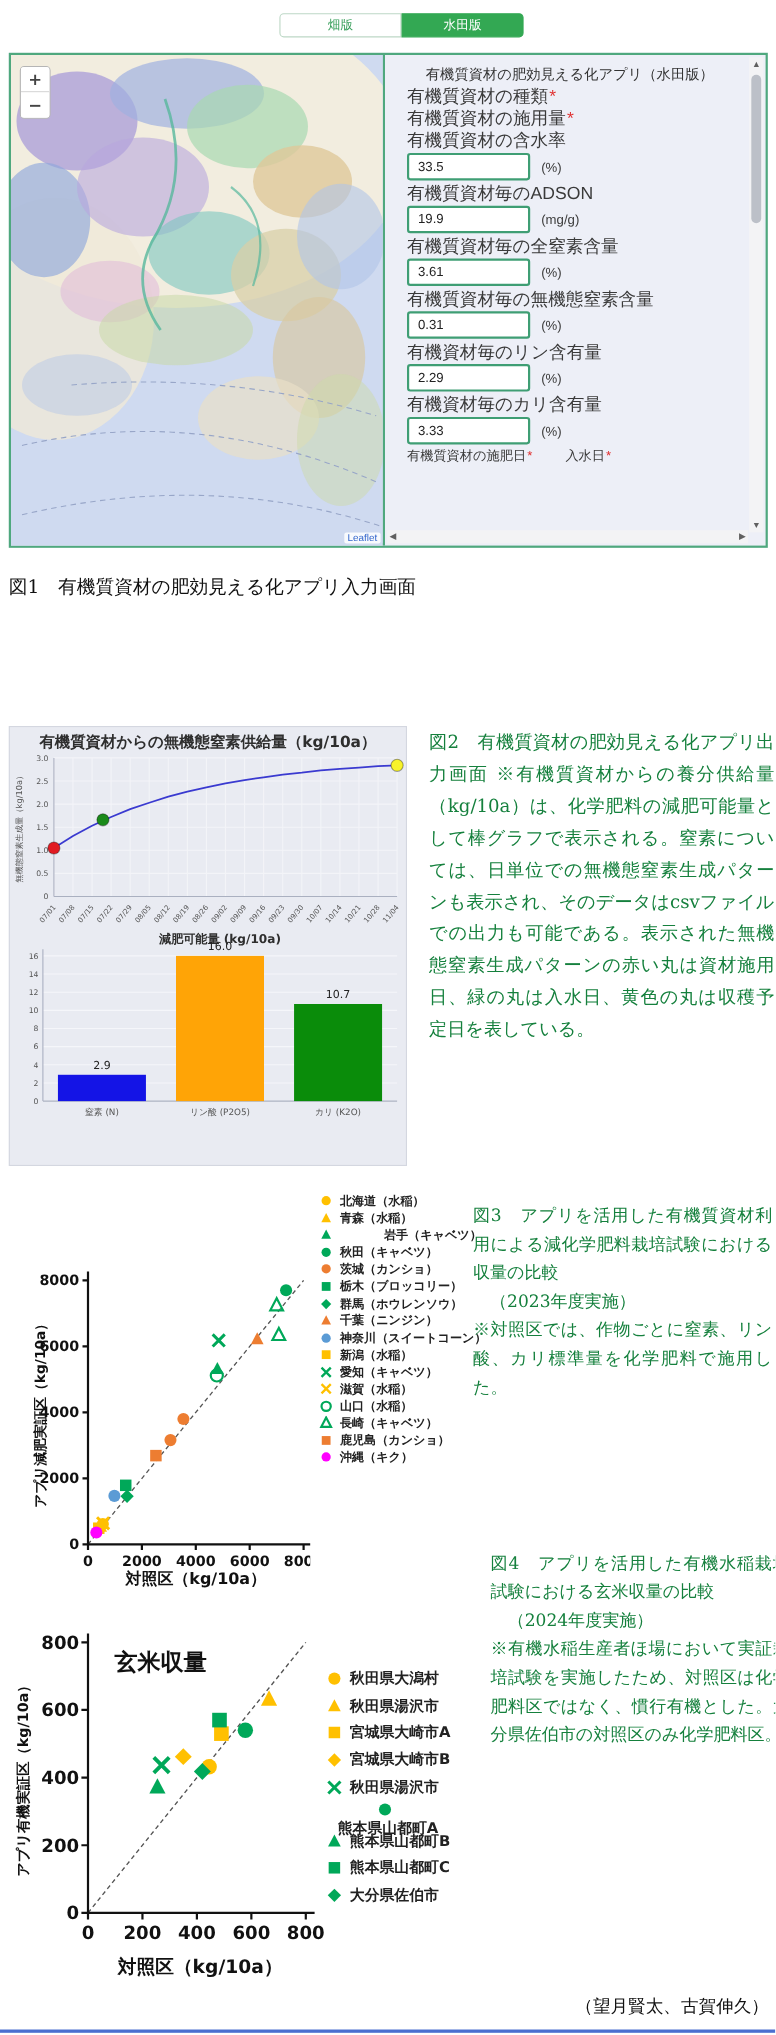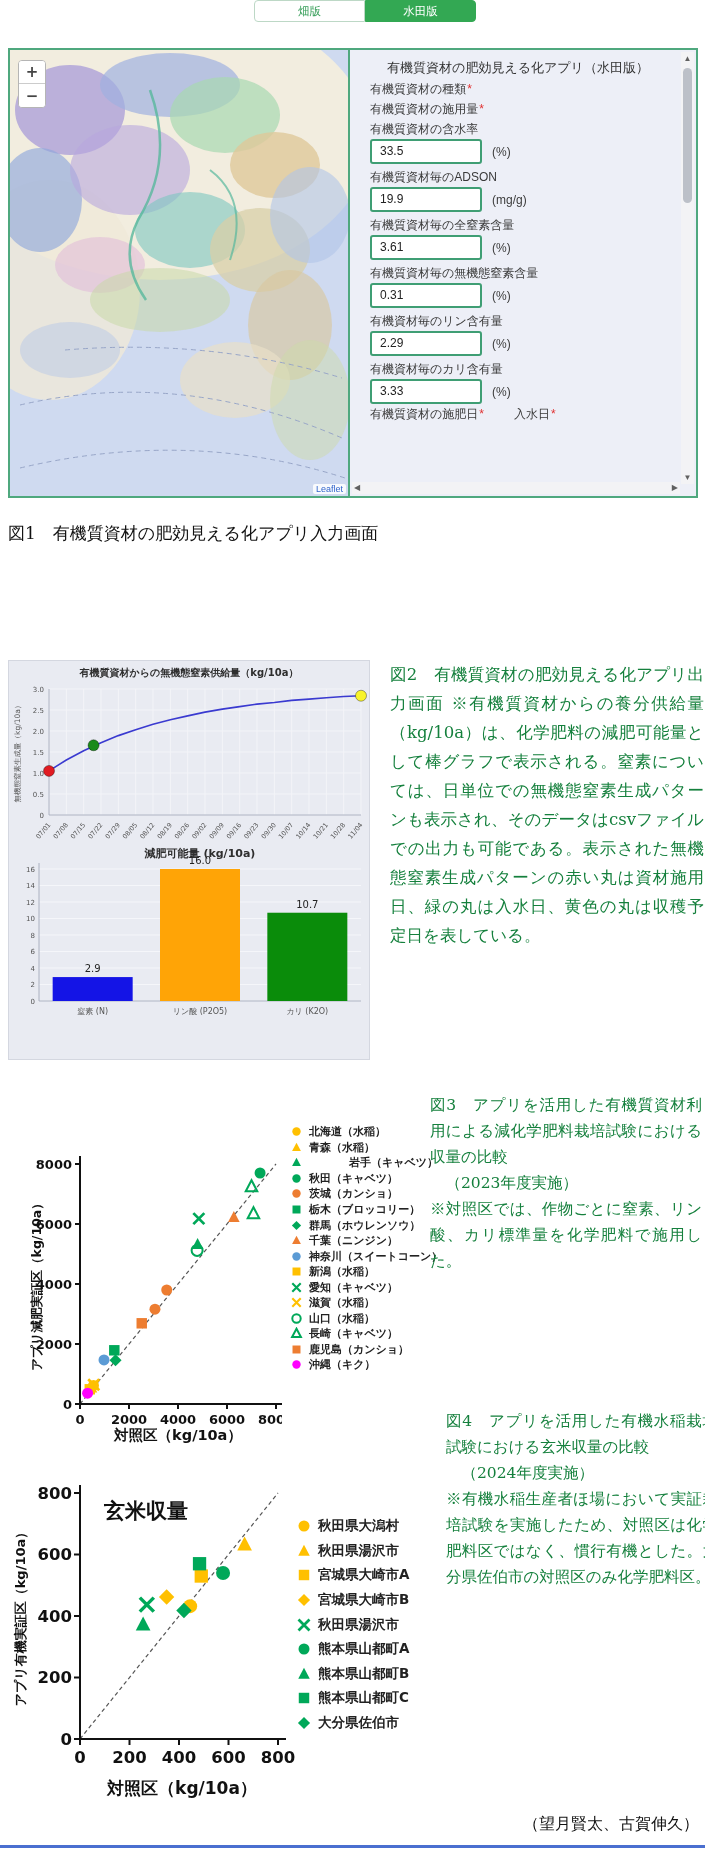--- a/index.html
+++ b/index.html
@@ -1,38 +1,38 @@
 <!DOCTYPE html>
 <html><head>
 <meta charset="utf-8">
 <style>
   html,body{margin:0;padding:0;background:#fff;}
   .page{position:relative;width:705px;height:1850px;background:#fff;overflow:hidden;
         font-family:"Liberation Sans",sans-serif;}
   
-  .tabbar{position:absolute;left:254px;top:0;height:22px;display:flex;}
+  .tabbar{position:absolute;left:254px;top:12px;height:22px;display:flex;}
   .tab{width:111px;height:22px;font-size:11.5px;line-height:20px;text-align:center;cursor:pointer;
        box-sizing:border-box;padding:0;font-family:"Liberation Sans",sans-serif;}
   .tab-inactive{background:#fff;border:1px solid #bdd8c6;color:#3aa05c;border-radius:4px 0 0 4px;}
   .tab-active{background:#33a853;border:1px solid #33a853;color:#fff;border-radius:0 4px 4px 0;}
   
   .app-panel{position:absolute;left:8px;top:48px;width:690px;height:450px;box-sizing:border-box;
              border:2px solid #4fa87e;background:#edeff7;}
   .map{position:absolute;left:0;top:0;width:340px;height:446px;background:#cfdaf0;overflow:hidden;
        border-right:2px solid #4fa87e;box-sizing:border-box;}
   .zoomctl{position:absolute;left:8px;top:10px;width:26px;border:1px solid #b5b5b5;border-radius:4px;
            background:#fff;overflow:hidden;}
   .zoomctl button{display:block;width:26px;height:23px;border:none;background:#fff;font-size:15px;
                   font-weight:bold;color:#444;padding:0;cursor:pointer;font-family:"DejaVu Sans",sans-serif;}
   .zoomctl button:first-child{border-bottom:1px solid #ccc;}
   .leaflet-attr{position:absolute;right:2px;bottom:2px;font-size:9px;color:#3366cc;
                 background:rgba(255,255,255,.85);padding:0 3px;border-radius:2px;}
   .form{position:absolute;left:342px;top:0;right:16px;bottom:14px;overflow:hidden;padding-left:18px;}
   .form-title{margin-top:10px;font-size:13px;line-height:16px;color:#333;text-align:center;width:296px;}
-  .f-label{margin-top:6px;font-size:12px;line-height:14px;color:#3a3a3a;}
+  .f-label{margin-top:6px;font-size:16px;line-height:14px;color:#3a3a3a;}
   .req{color:#e03131;margin-left:1px;}
   .f-ctrl{margin-top:3px;display:flex;align-items:center;}
   .f-input{width:112px;height:25px;box-sizing:border-box;background:#fff;border:2px solid #3f9e74;
            border-radius:3px;font-size:12px;line-height:21px;padding-left:8px;color:#222;}
   .f-select{width:296px;height:26px;box-sizing:border-box;background:#fff;border:2px solid #3f9e74;
             border-radius:3px;display:flex;align-items:center;justify-content:space-between;
             padding:0 8px;font-size:12px;color:#222;}
   .f-unit{margin-left:10px;font-size:12px;color:#3c3c3c;}
   .date-labels{margin-top:2px;display:flex;font-size:12px;color:#3a3a3a;}
   .date-labels span:first-child{width:144px;}
@@ -44,21 +44,21 @@
   
   .caption{position:absolute;font-family:"DejaVu Serif","Liberation Serif",serif;color:#111;}
   .fig1-caption{left:8px;top:522px;font-size:17px;}
   .cap-block{position:absolute;font-family:"DejaVu Serif","Liberation Serif",serif;color:#15803d;}
   .fig2-text{left:390px;top:660px;width:314px;font-size:16.5px;line-height:29px;text-align:justify;}
   .fig3-text{left:430px;top:1092px;width:272px;font-size:15.5px;line-height:26px;text-align:justify;}
   .fig4-text{left:446px;top:1396px;width:272px;font-size:15.5px;line-height:26px;text-align:justify;margin-top:12px;}
   
   .output-panel{position:absolute;left:8px;top:660px;width:362px;height:400px;background:#e9ebf2;
                 border:1px solid #d4d7e0;box-sizing:border-box;}
-  .chart-title1{position:absolute;left:0;top:5px;width:100%;text-align:center;font-size:10px;
+  .chart-title1{position:absolute;left:0;top:5px;width:100%;text-align:center;font-size:14px;
                 font-weight:bold;color:#2e2e2e;font-family:"DejaVu Sans",sans-serif;}
   #line-chart{position:absolute;left:0;top:20px;}
   #bar-chart{position:absolute;left:0;top:182px;}
   .btn-row{position:absolute;left:8px;top:364px;display:flex;}
   .green-btn{height:31px;background:#34a77c;color:#fff;border:none;border-radius:3px;font-size:13px;
              font-weight:bold;font-family:"Liberation Sans",sans-serif;cursor:pointer;}
   #back-btn{width:62px;margin-right:8px;}
   #csv-btn{width:150px;}
   
   svg{font-family:"DejaVu Sans",sans-serif;}
@@ -314,21 +314,21 @@
       <rect x="56.574999999999996" y="312.075" width="10.45" height="10.45" fill="#FFC000" stroke="none" stroke-width="2"></rect>
       <path d="M165.325 141.1L176.325 152.1M176.325 141.1L165.325 152.1" stroke="#00A859" stroke-width="2.75" fill="none"></path>
       <path d="M60.22 307.3L71.22 318.3M71.22 307.3L60.22 318.3" stroke="#FFC000" stroke-width="2.75" fill="none"></path>
       <circle cx="169.11" cy="178.4" r="5.5" fill="none" stroke="#00A859" stroke-width="2"></circle>
       <polygon points="223.5,108.175 217.725,119.175 229.275,119.175" fill="none" stroke="#00A859" stroke-width="2"></polygon>
       <polygon points="225.46,135.175 219.685,146.175 231.235,146.175" fill="none" stroke="#00A859" stroke-width="2"></polygon>
       <rect x="108.51500000000001" y="246.07500000000002" width="10.45" height="10.45" fill="#ED7D31" stroke="none" stroke-width="2"></rect>
       <circle cx="59.595" cy="321.2" r="5.5" fill="#FF00FF" stroke="none" stroke-width="2"></circle>
     </svg>
   <div id="fig3-legend">
-      <div class="leg-row" style="height: 15.55px; margin-top: 40px;">
+      <div class="leg-row" style="height: 15.55px;">
         <svg width="13" height="13">
           <circle cx="6.5" cy="6.5" r="4.2" fill="#FFC000" stroke="none" stroke-width="2"></circle>
         </svg>
         <span style="font-size: 11px;">北海道（水稲）</span>
       </div>
       <div class="leg-row" style="height: 15.55px;">
         <svg width="13" height="13">
           <polygon points="6.5,1.67 2.09,10.07 10.91,10.07" fill="#FFC000" stroke="none" stroke-width="2"></polygon>
         </svg>
         <span style="font-size: 11px;">青森（水稲）</span>
@@ -485,21 +485,21 @@
           <polygon points="8,1.9499999999999993 14.05,8 8,14.05 1.9499999999999993,8" fill="#FFC000" stroke="none" stroke-width="2"></polygon>
         </svg>
         <span style="font-size: 13.5px;">宮城県大崎市B</span>
       </div>
       <div class="leg-row" style="height: 24.6px;">
         <svg width="16" height="16">
           <path d="M2.5 2.5L13.5 13.5M13.5 2.5L2.5 13.5" stroke="#00A859" stroke-width="2.75" fill="none"></path>
         </svg>
         <span style="font-size: 13.5px;">秋田県湯沢市</span>
       </div>
-      <div class="leg-row" style="height: 24.6px;">
+      <div class="leg-row" style="height: 24.6px; flex-direction: column;">
         <svg width="16" height="16">
           <circle cx="8" cy="8" r="5.5" fill="#00A859" stroke="none" stroke-width="2"></circle>
         </svg>
         <span style="font-size: 13.5px;">熊本県山都町A</span>
       </div>
       <div class="leg-row" style="height: 24.6px;">
         <svg width="16" height="16">
           <polygon points="8,1.6750000000000007 2.2249999999999996,12.675 13.775,12.675" fill="#00A859" stroke="none" stroke-width="2"></polygon>
         </svg>
         <span style="font-size: 13.5px;">熊本県山都町B</span>

